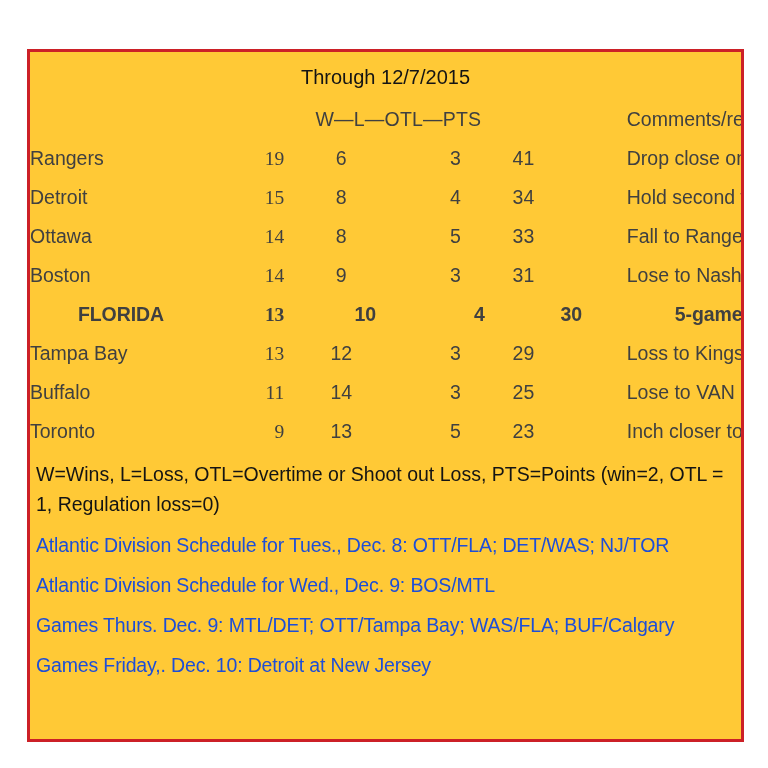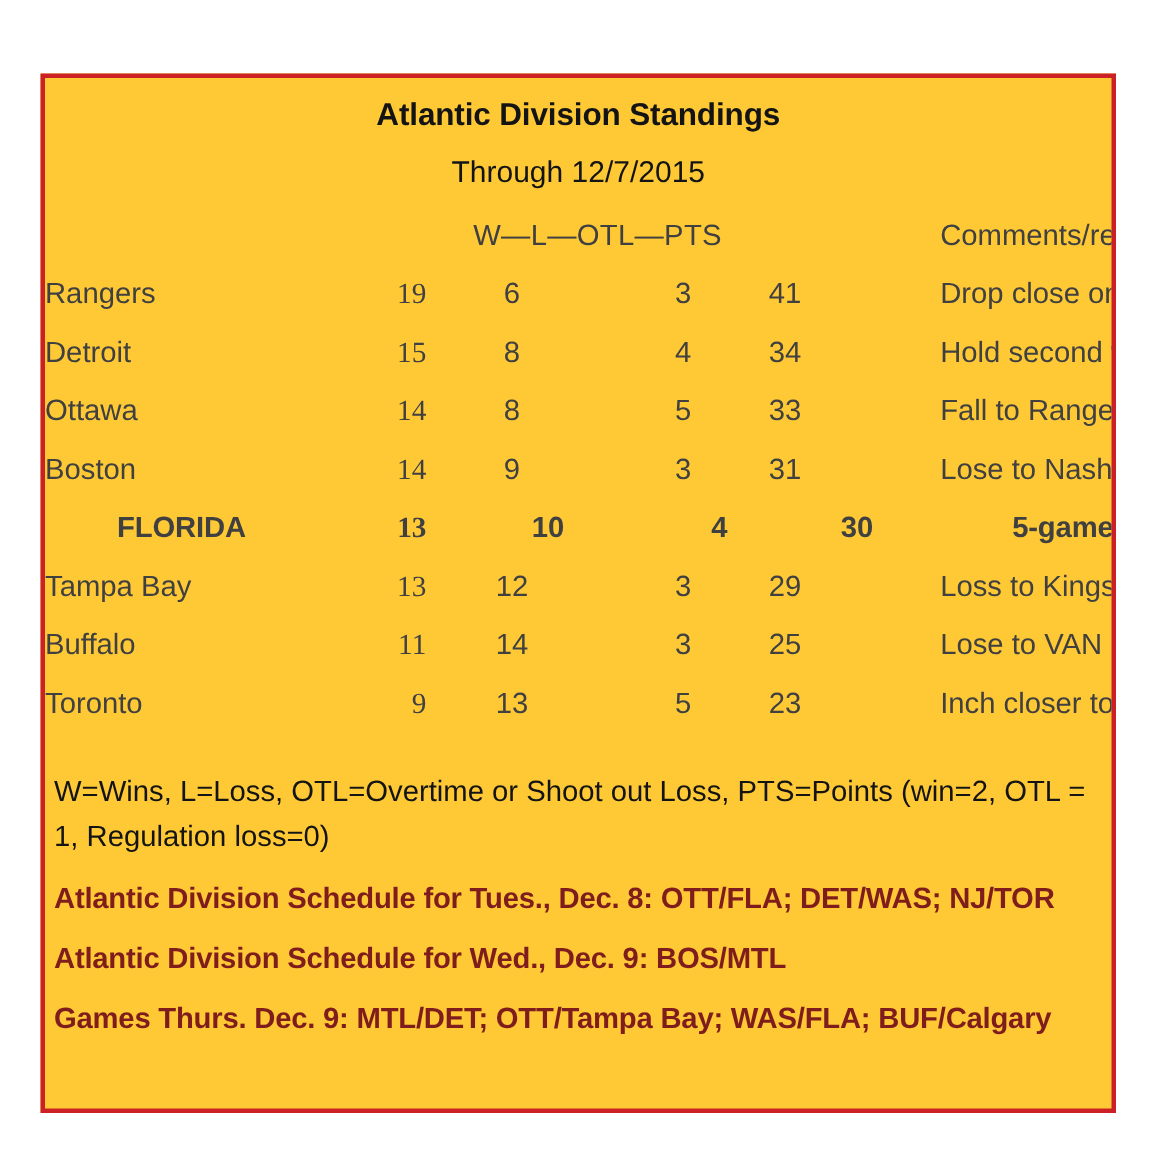--- a/index.html
+++ b/index.html
@@ -84,44 +84,43 @@
     font-size: 21px;
     color: #141414;
     line-height: 34px;
     padding-left: 22px;
   }
 
   tr.highlight td { font-weight: bold; letter-spacing: -0.1px; padding-left: 48px; }
 
   
   .notes {
-    margin-top: 24px;
+    margin-top: 8px;
     padding: 0 8px 0 6px;
   }
   .note-legend {
     font-size: 19.5px;
     color: #141414;
     line-height: 30px;
     margin-bottom: 6px;
   }
   .note-bold {
     font-size: 19.5px;
-    font-weight: bold;
-    color: #7f1d1d;
+    font-weight: normal;
+    color: #1d4ed8;
     line-height: 40px;
     white-space: nowrap;
     letter-spacing: -0.15px;
   }
 </style>
 </head>
 <body>
 
 <div class="card">
 
-  <div class="title">Atlantic Division Standings</div>
 
   <div class="subtitle">Through 12/7/2015</div>
 
   <table class="standings">
     <thead>
       <tr>
         <th class="hdr-spacer"></th>
         <th class="hdr-wlotl" colspan="4">W—L—OTL—PTS</th>
         <th class="hdr-comments">Comments/recent game</th>
       </tr>
@@ -193,16 +192,17 @@
         </tr>
       </tbody>
   </table>
 
   <div class="notes">
     <div class="note-legend">W=Wins, L=Loss, OTL=Overtime or Shoot out Loss, PTS=Points (win=2, OTL = 1, Regulation loss=0)</div>
     <div id="schedule-lines">
         <div class="note-bold">Atlantic Division Schedule for Tues., Dec. 8:  OTT/FLA; DET/WAS;  NJ/TOR</div>
         <div class="note-bold">Atlantic Division Schedule for Wed., Dec. 9: BOS/MTL</div>
         <div class="note-bold">Games Thurs. Dec. 9:  MTL/DET;  OTT/Tampa Bay; WAS/FLA;  BUF/Calgary</div>
+        <div class="note-bold">Games Friday,. Dec. 10: Detroit at  New Jersey</div>
       </div>
   </div>
 
 </div>
 
 </body></html>

